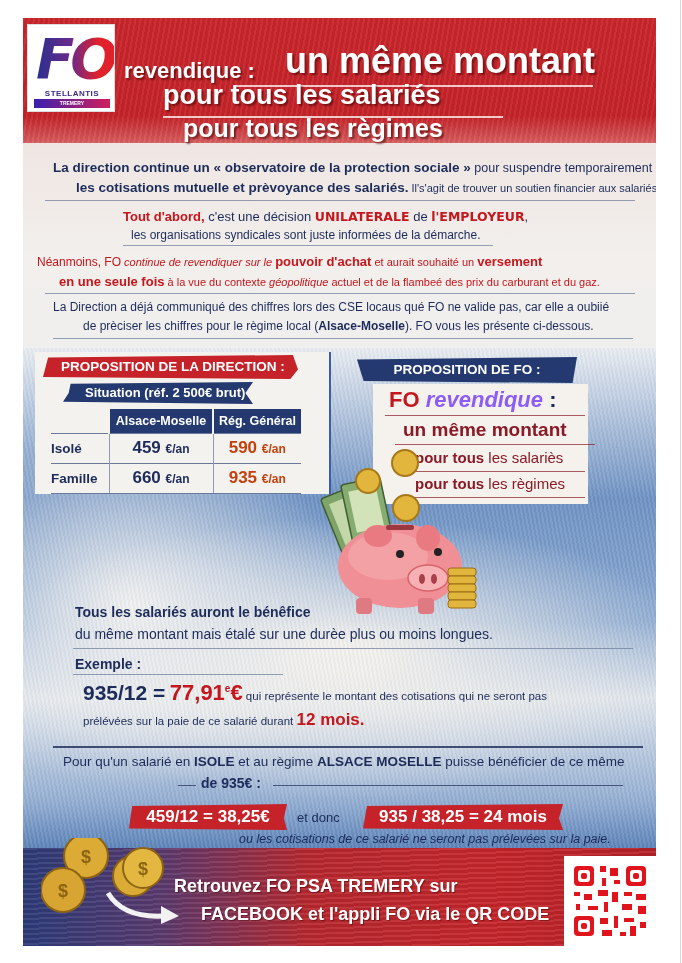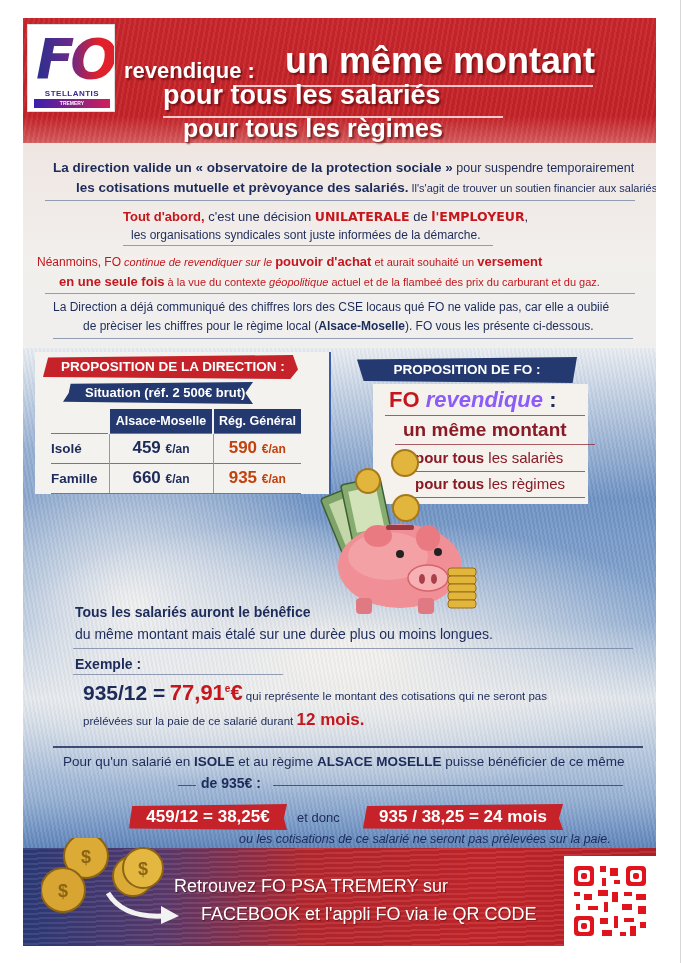--- a/index.html
+++ b/index.html
@@ -128,21 +128,21 @@
 
   
   .pig-wrap { position: absolute; left: 285px; top: 420px; width: 170px; height: 180px; }
   .pill {
     position: absolute; height: 26px; background: #c62229; color: #fff;
     font-weight: 700; font-size: 17px; line-height: 26px; text-align: center; white-space: nowrap;
     clip-path: polygon(2% 8%, 100% 0, 98% 55%, 100% 100%, 0 94%, 1% 50%);
   }
 
   
-  .cta { position: absolute; color: #ffffff; font-weight: 400; font-size: 18px; white-space: nowrap;
+  .cta { position: absolute; color: #ffffff; font-weight: 700; font-size: 18px; white-space: nowrap;
          text-shadow: 1px 1px 1px rgba(60,0,0,0.5); }
   .qr { position: absolute; left: 541px; top: 838px; width: 92px; height: 90px; background: #fff; }
 </style>
 </head>
 <body>
 
 <div class="edge-line"></div>
 
 <div class="poster">
   <div class="bg-top"></div>
@@ -157,21 +157,21 @@
   </div>
 
   <div class="hl hl-1a">revendique :</div>
   <div class="hl hl-1b">un même montant</div>
   <div class="hl-rule" style="left:210px; top:67px; width:360px;"></div>
   <div class="hl hl-2">pour tous les salariés</div>
   <div class="hl-rule" style="left:140px; top:98px; width:340px;"></div>
   <div class="hl hl-3">pour tous les règimes</div>
 
   <div class="p" style="left:30px; top:142px; font-size:13.5px;">
-    <span class="b">La direction valide un « observatoire de la protection sociale »</span><span style="font-size:12.5px"> pour suspendre temporairement</span>
+    <span class="b">La direction continue un « observatoire de la protection sociale »</span><span style="font-size:12.5px"> pour suspendre temporairement</span>
   </div>
   <div class="p" style="left:53px; top:162px; font-size:13.5px;">
     <span class="b">les cotisations mutuelle et prèvoyance des salariés.</span><span class="sm"> Il's'agit de trouver un soutien financier aux salariés.</span>
   </div>
   <div class="rule" style="left:22px; top:182px; width:590px;"></div>
 
   <div class="p" style="left:100px; top:191px; font-size:13px;">
     <span class="red b">Tout d'abord,</span><span class="navy"> c'est une décision </span><span class="red b" style="font-family:'DejaVu Sans',sans-serif;font-size:12.5px">UNILATERALE</span><span class="navy"> de </span><span class="red b" style="font-family:'DejaVu Sans',sans-serif;font-size:12.5px">l'EMPLOYEUR</span><span class="navy">,</span>
   </div>
   <div class="p" style="left:108px; top:210px; font-size:12px;">les organisations syndicales sont juste informées de la démarche.</div>

